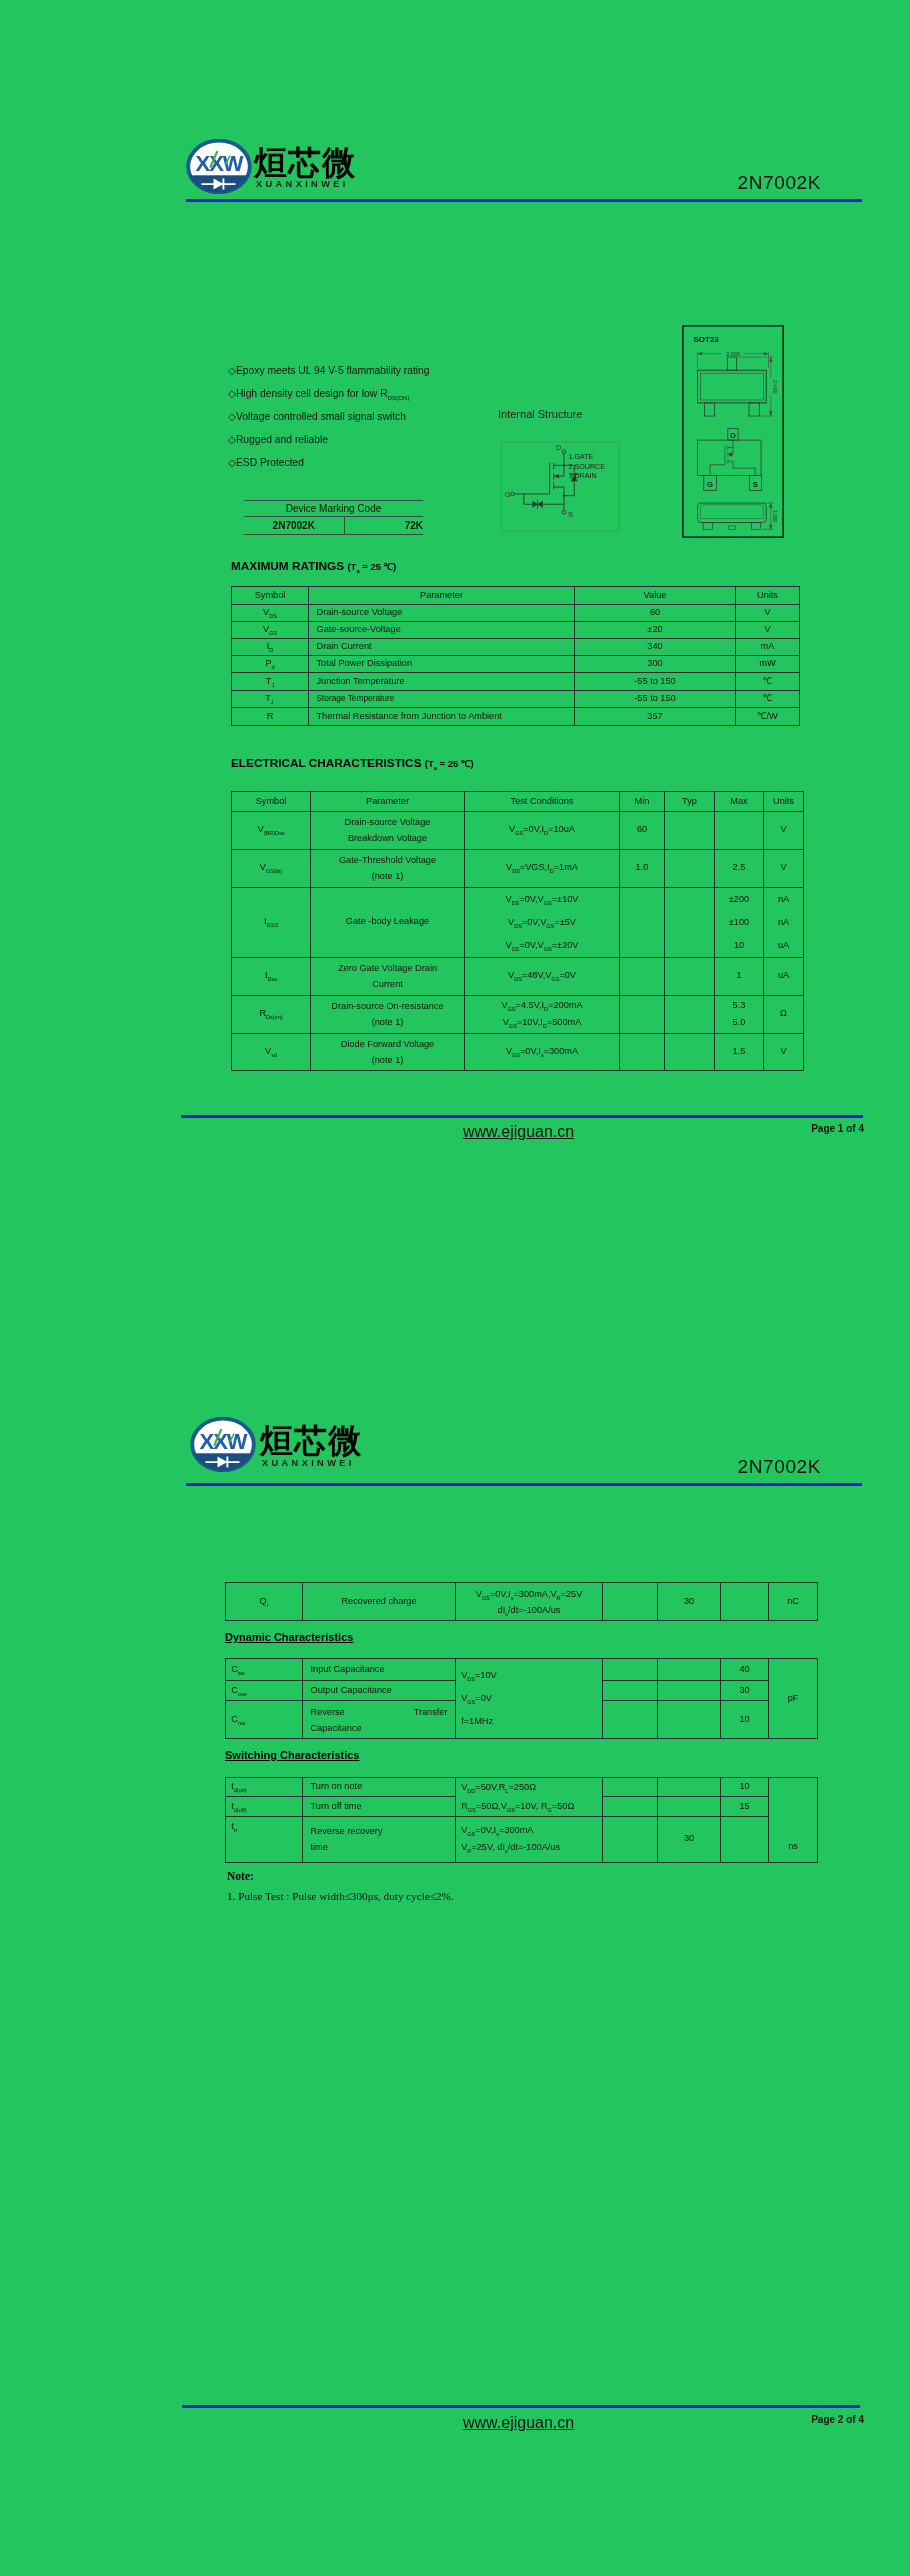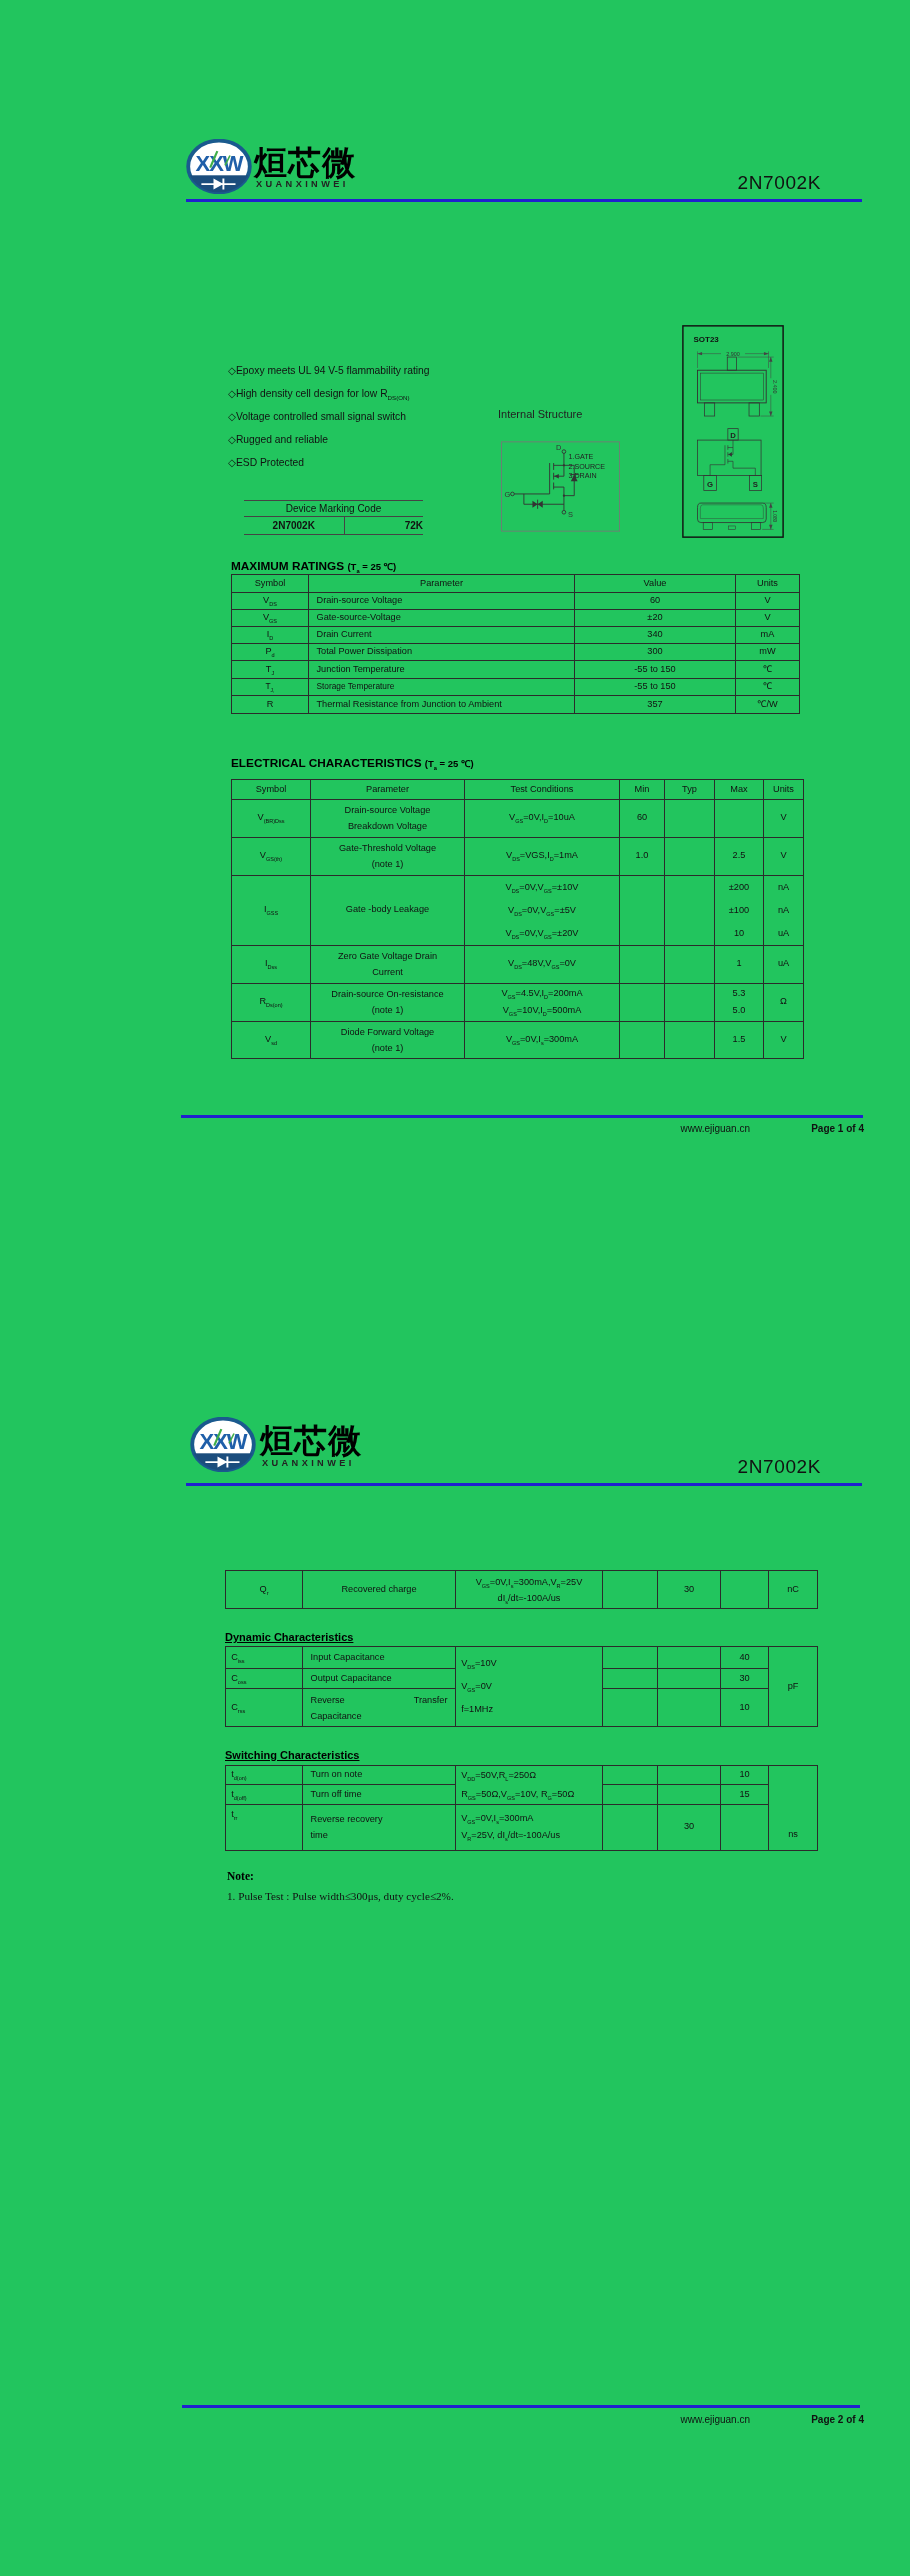--- a/index.html
+++ b/index.html
@@ -8,21 +8,21 @@
   .abs{position:absolute;}
   .rule{position:absolute;background:#2020cf;}
   
   .brand-cn{font-size:33px;font-weight:bold;letter-spacing:1.1px;color:#000;}
   .brand-en{font-size:9.2px;font-weight:600;letter-spacing:3.4px;color:#222;}
   .partnum{font-size:19px;color:#111;letter-spacing:0.6px;text-align:right;}
   
   .feature{font-size:10.3px;color:#111;height:23px;line-height:12.6px;}
   .sec-label{font-size:11px;color:#222;}
   
-  table.dt{border-collapse:collapse;table-layout:fixed;font-size:9.2px;color:#111;}
+  table.dt{border-collapse:collapse;table-layout:fixed;font-size:9.2px;color:#111;margin-top:12px;}
   table.dt td{border:1.1px solid #2b2b2b;text-align:center;vertical-align:middle;
               padding:0;overflow:hidden;line-height:11.5px;}
   table.dt td.tl{text-align:left;padding-left:7.5px;}
   table.dt td.cond{line-height:16px;}
   table.dt td.lh40{line-height:23px;}
   table.dt td.lh30{line-height:17px;}
   table.dt td.lh32{line-height:18.4px;}
   table.dt td.padl{text-align:left;padding-left:5.2px;}
   table.dt td.vbot{vertical-align:bottom;padding-bottom:9.2px;}
   table.dt td.small{font-size:8.3px;}
@@ -33,21 +33,21 @@
   .h2{font-size:11px;font-weight:bold;text-decoration:underline;color:#000;}
   
   .mark-tbl{border-collapse:collapse;table-layout:fixed;font-size:10px;color:#111;}
   .mark-tbl td{border-top:1.1px solid #444;border-bottom:1.1px solid #444;text-align:center;padding:0;}
   .mark-tbl .vdiv{border-left:1.1px solid #444;text-align:right;}
   .mark-tbl .bold{font-weight:600;}
   
   .note-title{font-family:"Liberation Serif",serif;font-weight:bold;font-size:11.5px;color:#000;}
   .note-body{font-family:"Liberation Serif",serif;font-size:11.2px;color:#111;}
   
-  .foot-site{font-size:10px;color:#111;text-align:right;}
+  .foot-site{font-size:16px;color:#111;text-align:left;text-decoration:underline;}
   .foot-page{font-size:10px;color:#111;text-align:right;font-weight:bold;}
   svg text{font-family:"Liberation Sans",sans-serif;}
 </style>
 </head>
 <body>
 
 <div id="page">
 
   <div class="abs" style="left:185px;top:139px;width:68px;height:55px;">
     <svg width="68" height="55" viewBox="0 0 120 100">

